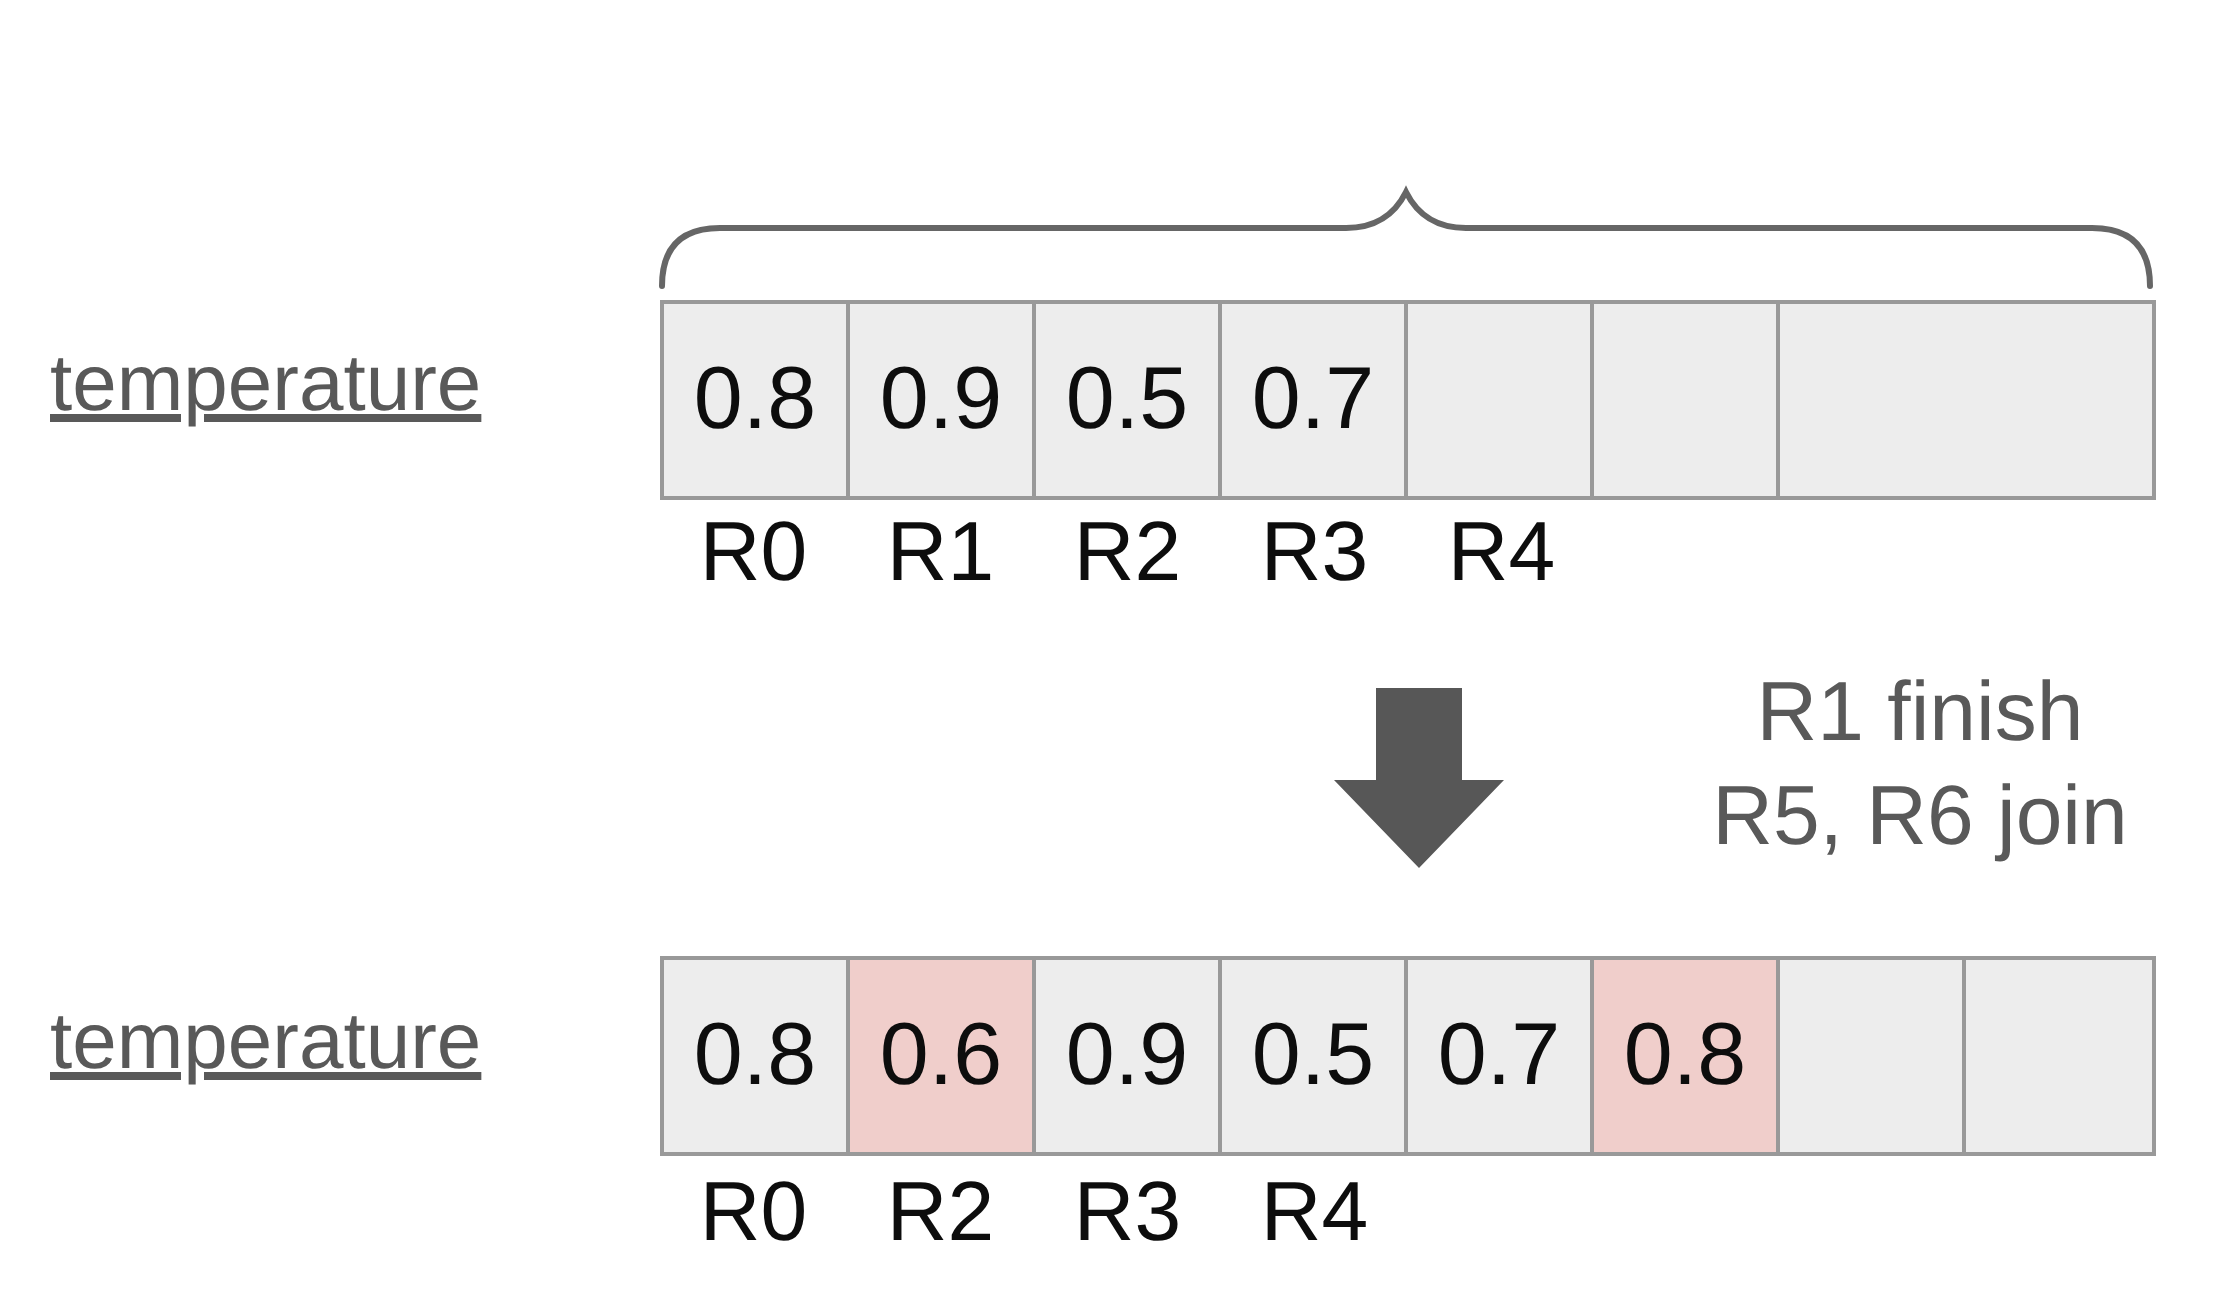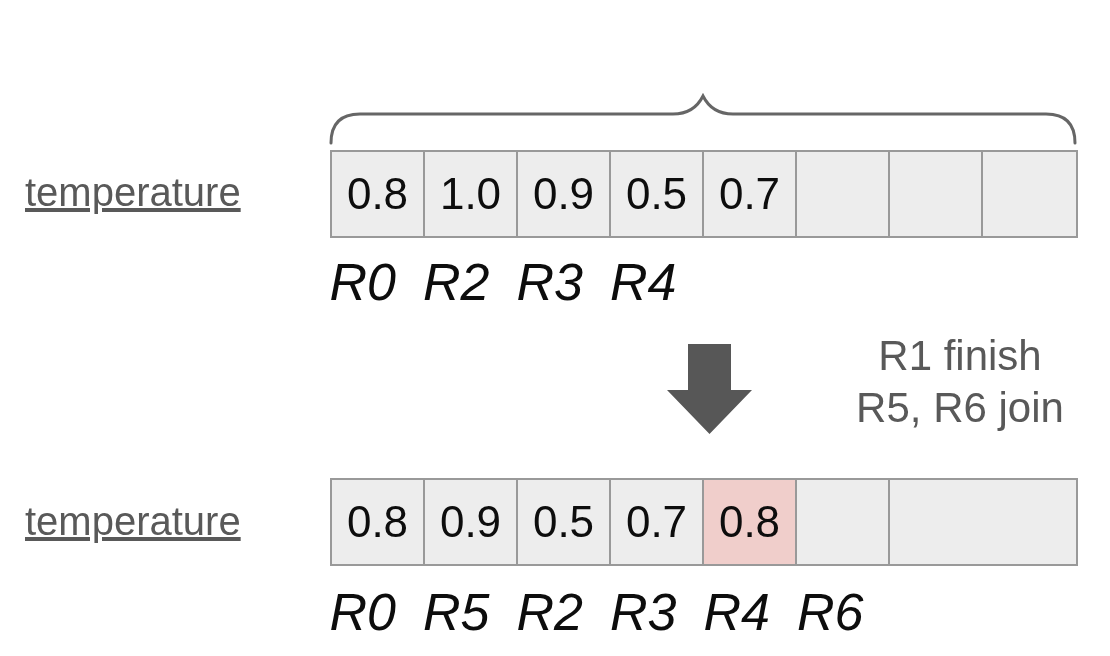--- a/index.html
+++ b/index.html
@@ -25,46 +25,45 @@
     left: 25px;
     font-size: 40px;
     color: var(--label-text);
     white-space: nowrap;
     text-decoration: underline;
   }
   .row-label.before { top: 170px; }
   .row-label.after  { top: 499px; }
   .array {
     position: absolute;
-    left: 330px; width: 748px; height: 88px;
+    left: 330px; width: 748px; height: 100px;
     display: grid;
     grid-template-columns: repeat(8, 1fr);
     border: 2px solid var(--cell-border);
     box-sizing: border-box;
     background: var(--cell-bg);
   }
   .array.before { top: 150px; }
   .array.after  { top: 478px; }
   .cell {
     border-right: 2px solid var(--cell-border);
     display: flex; align-items: center; justify-content: center;
     font-size: 44px;
     color: var(--value-text);
     background: var(--cell-bg);
   }
   .cell:last-child { border-right: none; }
   .cell.changed { background: var(--highlight-bg); }
   .labels-row {
     position: absolute;
-    left: 316px; width: 748px;
+    left: 330px; width: 748px;
     display: grid;
     grid-template-columns: repeat(8, 1fr);
-    font-size: 52px;
+    font-size: 42px;
     color: var(--value-text);
-    font-style: italic;
   }
   .labels-row.before { top: 252px; }
   .labels-row.after  { top: 582px; }
   .labels-row span { text-align: center; }
   .arrow-svg { position: absolute; left: 667px; top: 344px; }
   .arrow-shape { fill: var(--arrow); }
   .transition-text {
     position: absolute;
     left: 800px; top: 330px; width: 320px;
     text-align: center;
@@ -81,31 +80,31 @@
 
 
   <svg class="brace-svg" width="750" height="54" viewBox="0 0 750 54">
     <path class="brace-path" d="M 3 51 Q 3 22 32 22 L 345 22 Q 366 22 375 4 Q 384 22 405 22 L 718 22 Q 747 22 747 51"></path>
   </svg>
 
   <div class="row-label before">temperature</div>
 
   <div class="array before">
     <div class="cell">0.8</div>
-    <div class="cell">1.0</div>
     <div class="cell">0.9</div>
     <div class="cell">0.5</div>
     <div class="cell">0.7</div>
     <div class="cell"></div>
     <div class="cell"></div>
     <div class="cell"></div>
   </div>
 
   <div class="labels-row before">
     <span>R0</span>
+    <span>R1</span>
     <span>R2</span>
     <span>R3</span>
     <span>R4</span>
     <span></span>
     <span></span>
     <span></span>
   </div>
 
   <svg class="arrow-svg" width="85" height="90" viewBox="0 0 85 90">
     <polygon class="arrow-shape" points="21,0 64,0 64,46 85,46 42.5,90 0,46 21,46"></polygon>
@@ -113,32 +112,31 @@
 
   <div class="transition-text">
     <div>R1 finish</div>
     <div>R5, R6 join</div>
   </div>
 
   <div class="row-label after">temperature</div>
 
   <div class="array after">
     <div class="cell">0.8</div>
+    <div class="cell changed">0.6</div>
     <div class="cell">0.9</div>
     <div class="cell">0.5</div>
     <div class="cell">0.7</div>
     <div class="cell changed">0.8</div>
     <div class="cell"></div>
     <div class="cell"></div>
   </div>
 
   <div class="labels-row after">
     <span>R0</span>
-    <span>R5</span>
     <span>R2</span>
     <span>R3</span>
     <span>R4</span>
-    <span>R6</span>
     <span></span>
     <span></span>
   </div>
 
 </div>
 
 </body></html>

